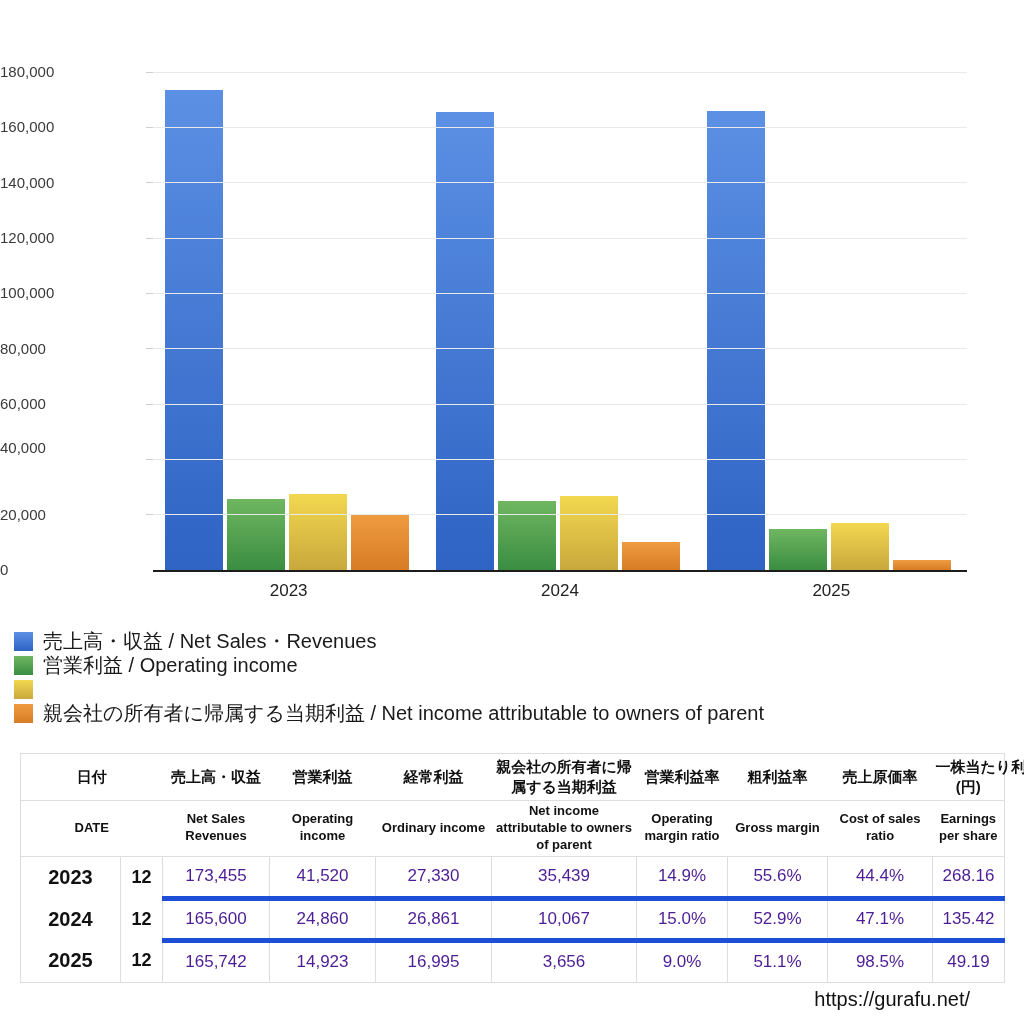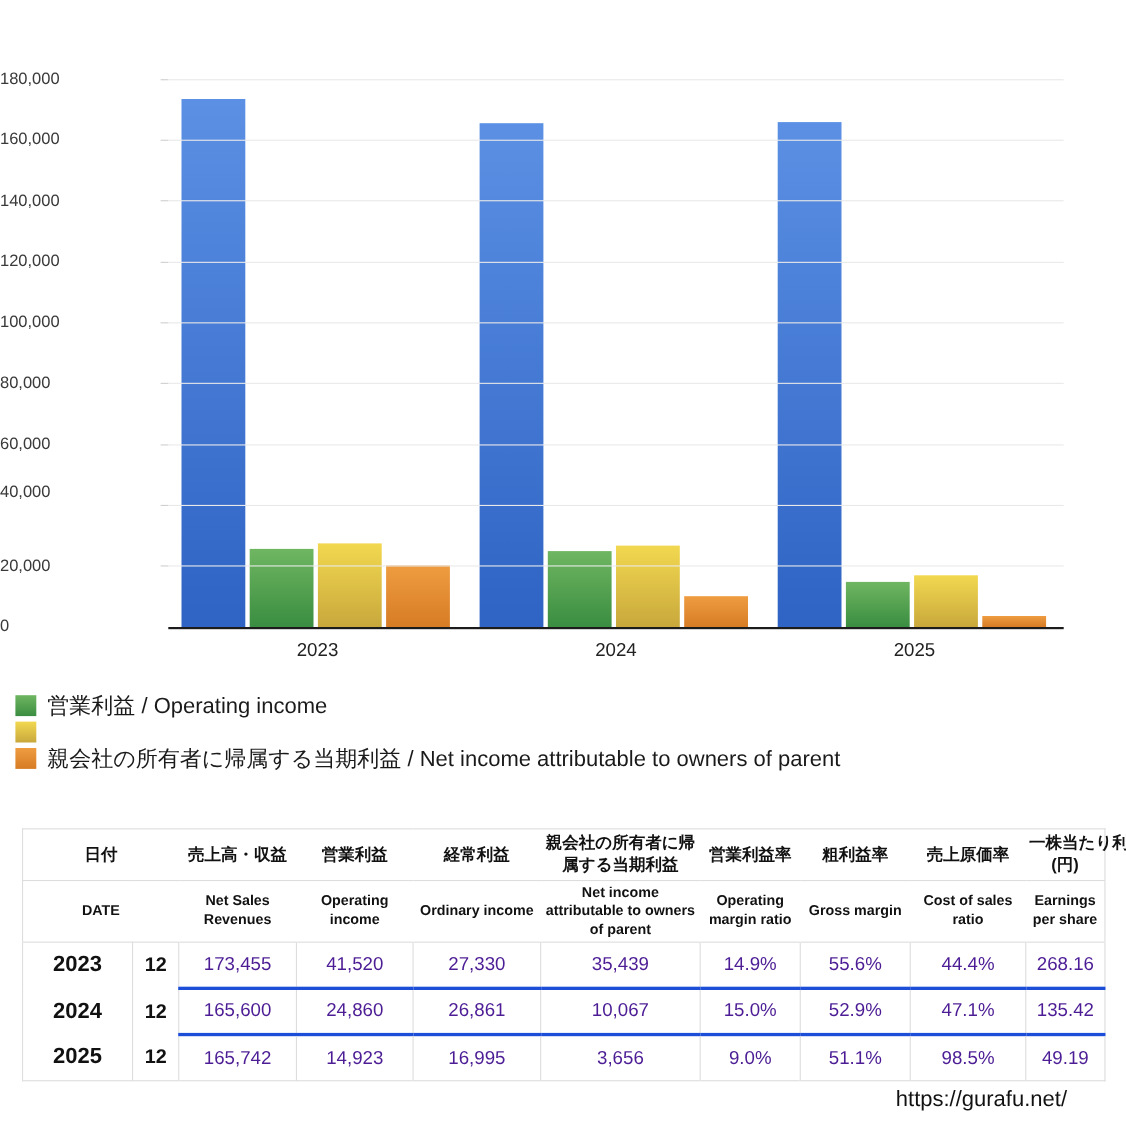--- a/index.html
+++ b/index.html
@@ -52,21 +52,21 @@
                  border-bottom: 1px solid #ddd; padding: 2px 3px; }
   tr.hdr-en th { height: 52px; font-size: 13px; font-weight: bold; color: #111;
                  border-bottom: 1px solid #ddd; padding: 2px 3px; line-height: 1.3; }
   th.small-ja { font-size: 13px; line-height: 1.35; }
   th.eps-ja { font-size: 12px; word-break: keep-all; line-height: 1.35; }
   th.small-en { font-size: 10px; line-height: 1.35; }
   tr.data-row td { height: 42px; }
   td.year  { font-size: 20px; font-weight: bold; color: #111; }
   td.month { font-size: 18px; font-weight: bold; color: #111; border-left: 1px solid #ddd; }
   td.val   { font-size: 17px; color: #4c1d95; border-left: 1px solid #ddd; }
-  tr.data-row + tr.data-row td.val { border-top: 3px solid #1d4ed8; }
+  tr.data-row + tr.data-row td.val { border-top: 5px solid #1d4ed8; }
   
   #footer {
     position: absolute; top: 988px; left: 0; width: 970px;
     text-align: right; font-size: 20px; font-weight: normal; color: #111;
   }
 </style>
 </head>
 <body>
 
 <div id="chart">
@@ -119,20 +119,24 @@
     <div class="gridline" style="left: 153px; width: 814px; top: 126.833px;"></div>
     <div class="tick" style="left: 146px; width: 7px; top: 126.833px;"></div>
     <div class="y-label" style="top: 117.333px;">160,000</div>
     <div class="gridline" style="left: 153px; width: 814px; top: 71.5px;"></div>
     <div class="tick" style="left: 146px; width: 7px; top: 71.5px;"></div>
     <div class="y-label" style="top: 62px;">180,000</div>
   </div>
 
 <div id="legend">
   <div class="legend-item">
+    <span class="legend-swatch" style="background: linear-gradient(rgb(91, 144, 228), rgb(47, 99, 196));"></span>
+    <span class="legend-label">売上高・収益 / Net Sales・Revenues</span>
+  </div>
+  <div class="legend-item">
     <span class="legend-swatch" style="background: linear-gradient(rgb(111, 182, 97), rgb(58, 141, 65));"></span>
     <span class="legend-label">営業利益 / Operating income</span>
   </div>
   <div class="legend-item">
     <span class="legend-swatch" style="background: linear-gradient(rgb(242, 216, 80), rgb(200, 168, 60));"></span>
   </div>
   <div class="legend-item">
     <span class="legend-swatch" style="background: linear-gradient(rgb(239, 156, 65), rgb(214, 124, 37));"></span>
     <span class="legend-label">親会社の所有者に帰属する当期利益 / Net income attributable to owners of parent</span>
   </div>

